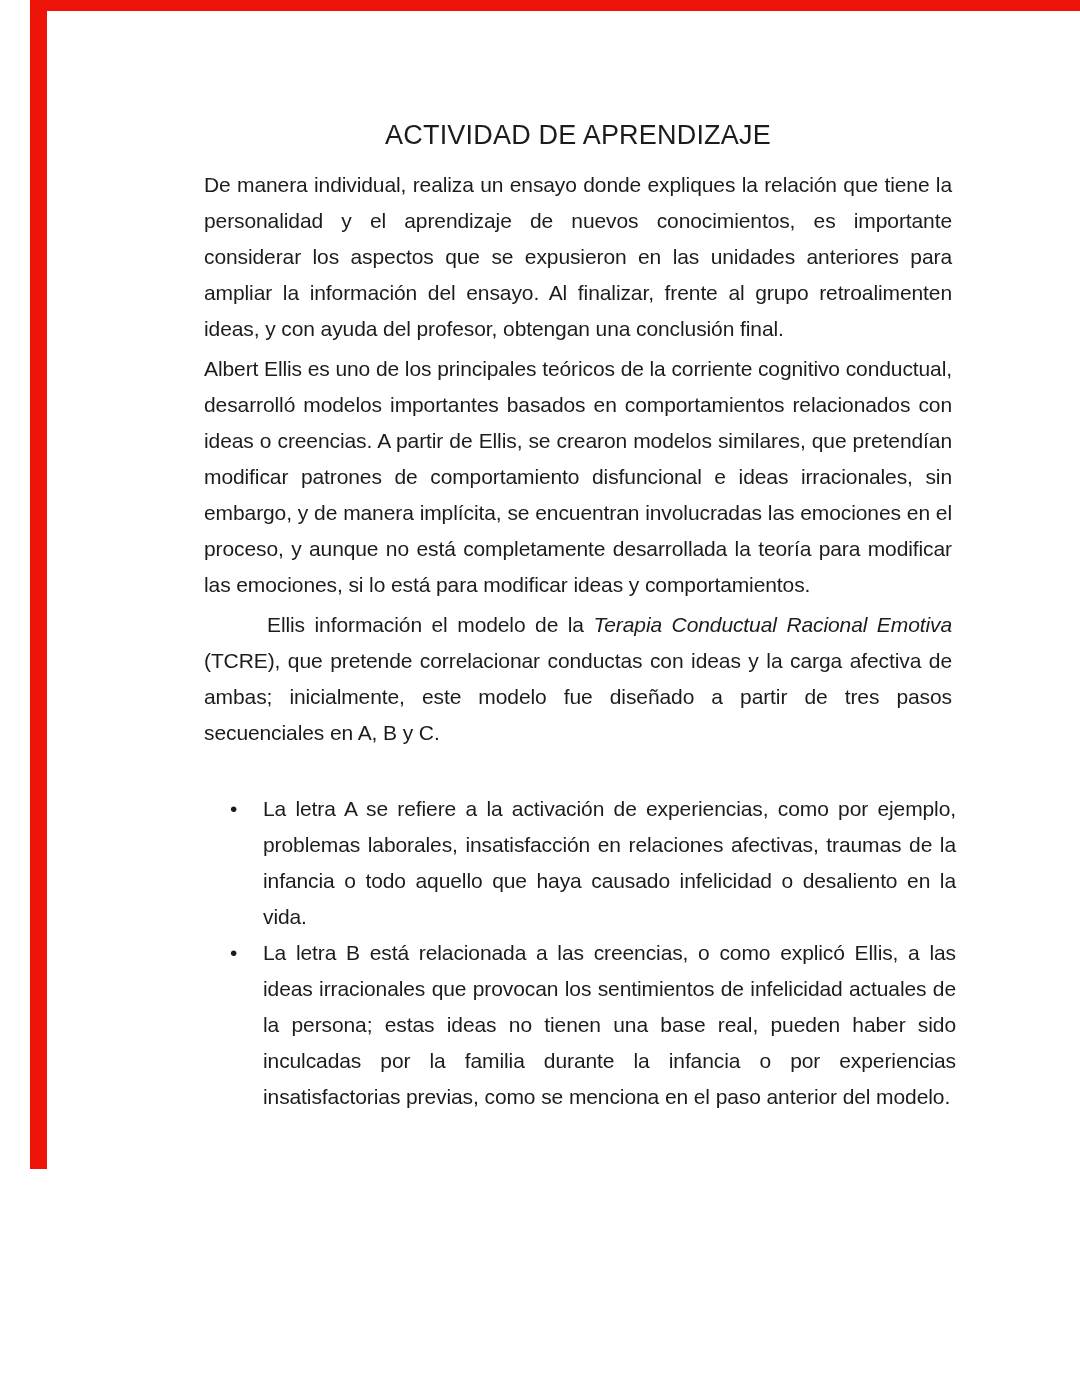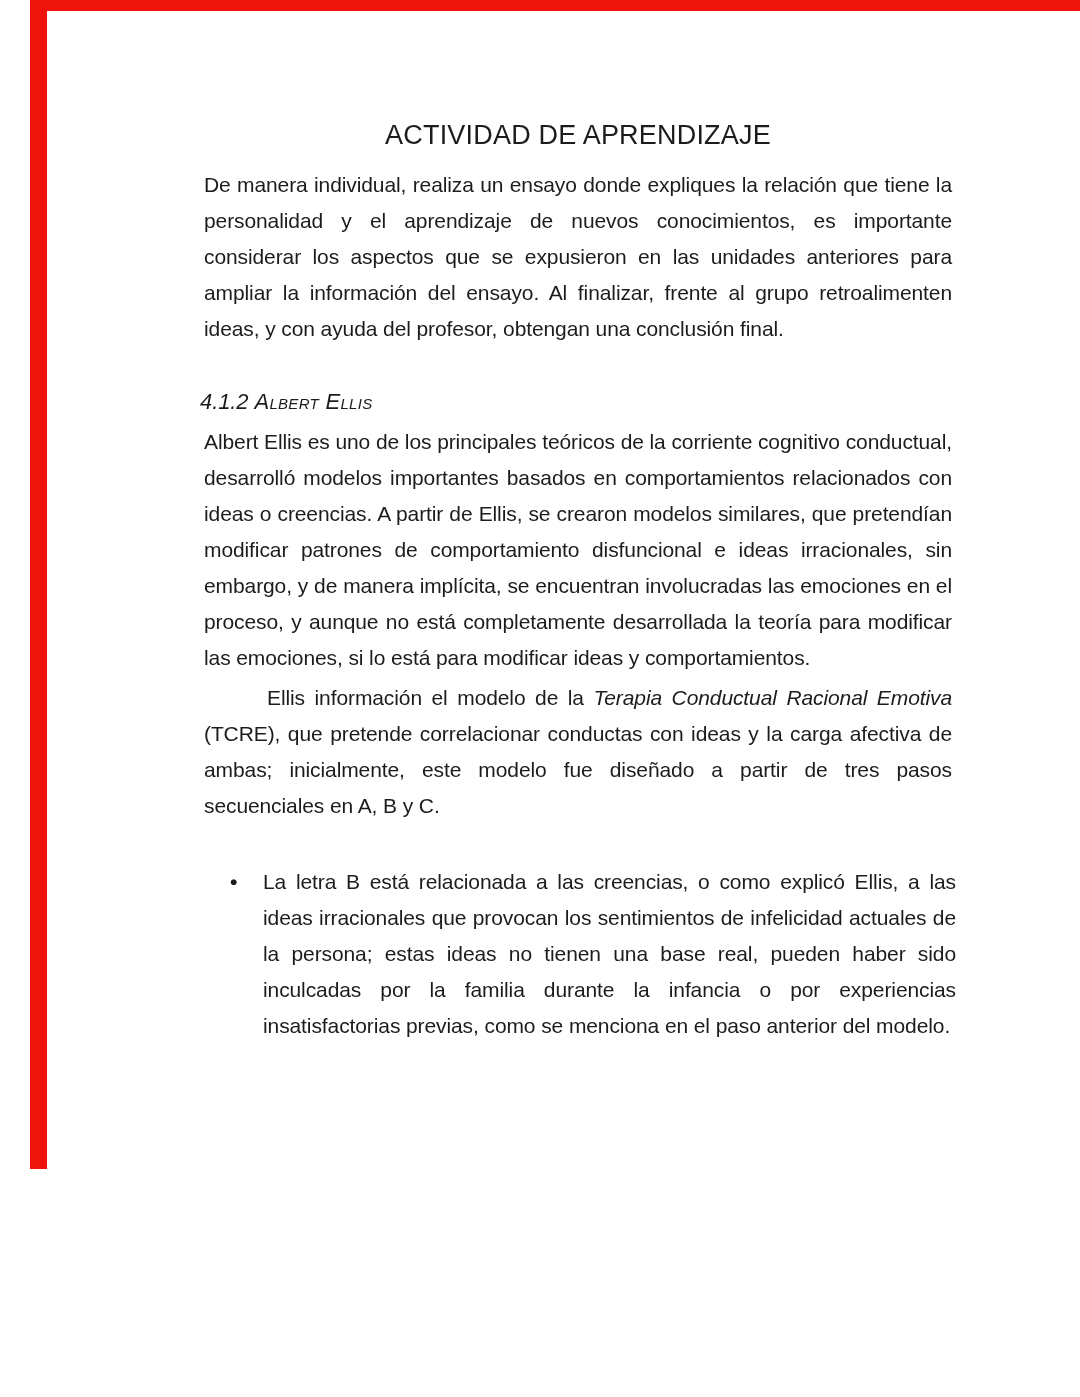--- a/index.html
+++ b/index.html
@@ -130,29 +130,29 @@
 
   <div class="edge-left"></div>
   <div class="edge-top"></div>
 
   <div class="content">
 
     <h1 class="doc-title">ACTIVIDAD DE APRENDIZAJE</h1>
 
     <p class="para">De manera individual, realiza un ensayo donde expliques la relación que tiene la personalidad y el aprendizaje de nuevos conocimientos, es importante considerar los aspectos que se expusieron en las unidades anteriores para ampliar la información del ensayo. Al finalizar, frente al grupo retroalimenten ideas, y con ayuda del profesor, obtengan una conclusión final.</p>
 
-    <h2 class="section-heading"><span>4.1.2 </span><span class="sc">Albert Ellis</span></h2>
 
     <p class="para">Albert Ellis es uno de los principales teóricos de la corriente cognitivo conductual, desarrolló modelos importantes basados en comportamientos relacionados con ideas o creencias. A partir de Ellis, se crearon modelos similares, que pretendían modificar patrones de comportamiento disfuncional e ideas irracionales, sin embargo, y de manera implícita, se encuentran involucradas las emociones en el proceso, y aunque no está completamente desarrollada la teoría para modificar las emociones, si lo está para modificar ideas y comportamientos.</p>
 
     <p class="para para-indent"><span>Ellis información el modelo de la </span><i>Terapia Conductual Racional Emotiva</i><span> (TCRE), que pretende correlacionar conductas con ideas y la carga afectiva de ambas; inicialmente, este modelo fue diseñado a partir de tres pasos secuenciales en A, B y C.</span></p>
 
     <ul class="bullet-list">
       <li>
         <span class="bullet-dot">•</span>
+        <span>La letra A se refiere a la activación de experiencias, como por ejemplo, problemas laborales, insatisfacción en relaciones afectivas, traumas de la infancia o todo aquello que haya causado infelicidad o desaliento en la vida.</span>
       </li>
       <li>
         <span class="bullet-dot">•</span>
         <span>La letra B está relacionada a las creencias, o como explicó Ellis, a las ideas irracionales que provocan los sentimientos de infelicidad actuales de la persona; estas ideas no tienen una base real, pueden haber sido inculcadas por la familia durante la infancia o por experiencias insatisfactorias previas, como se menciona en el paso anterior del modelo.</span>
       </li>
     </ul>
 
   </div>
 
   <div class="page-number">71</div>

